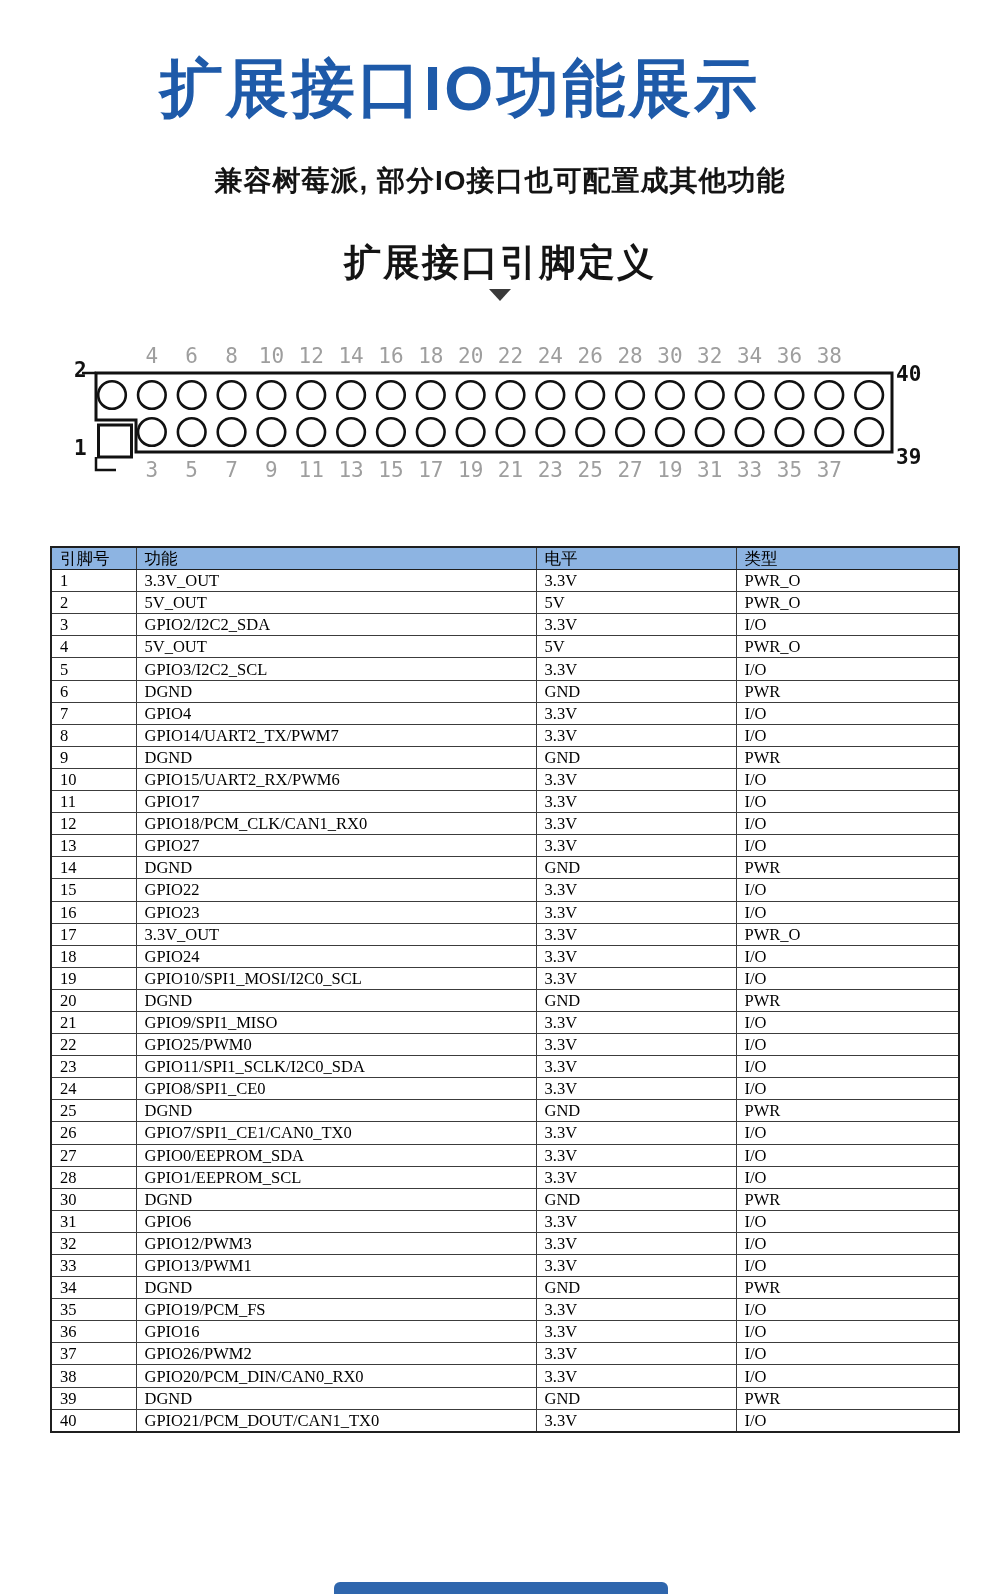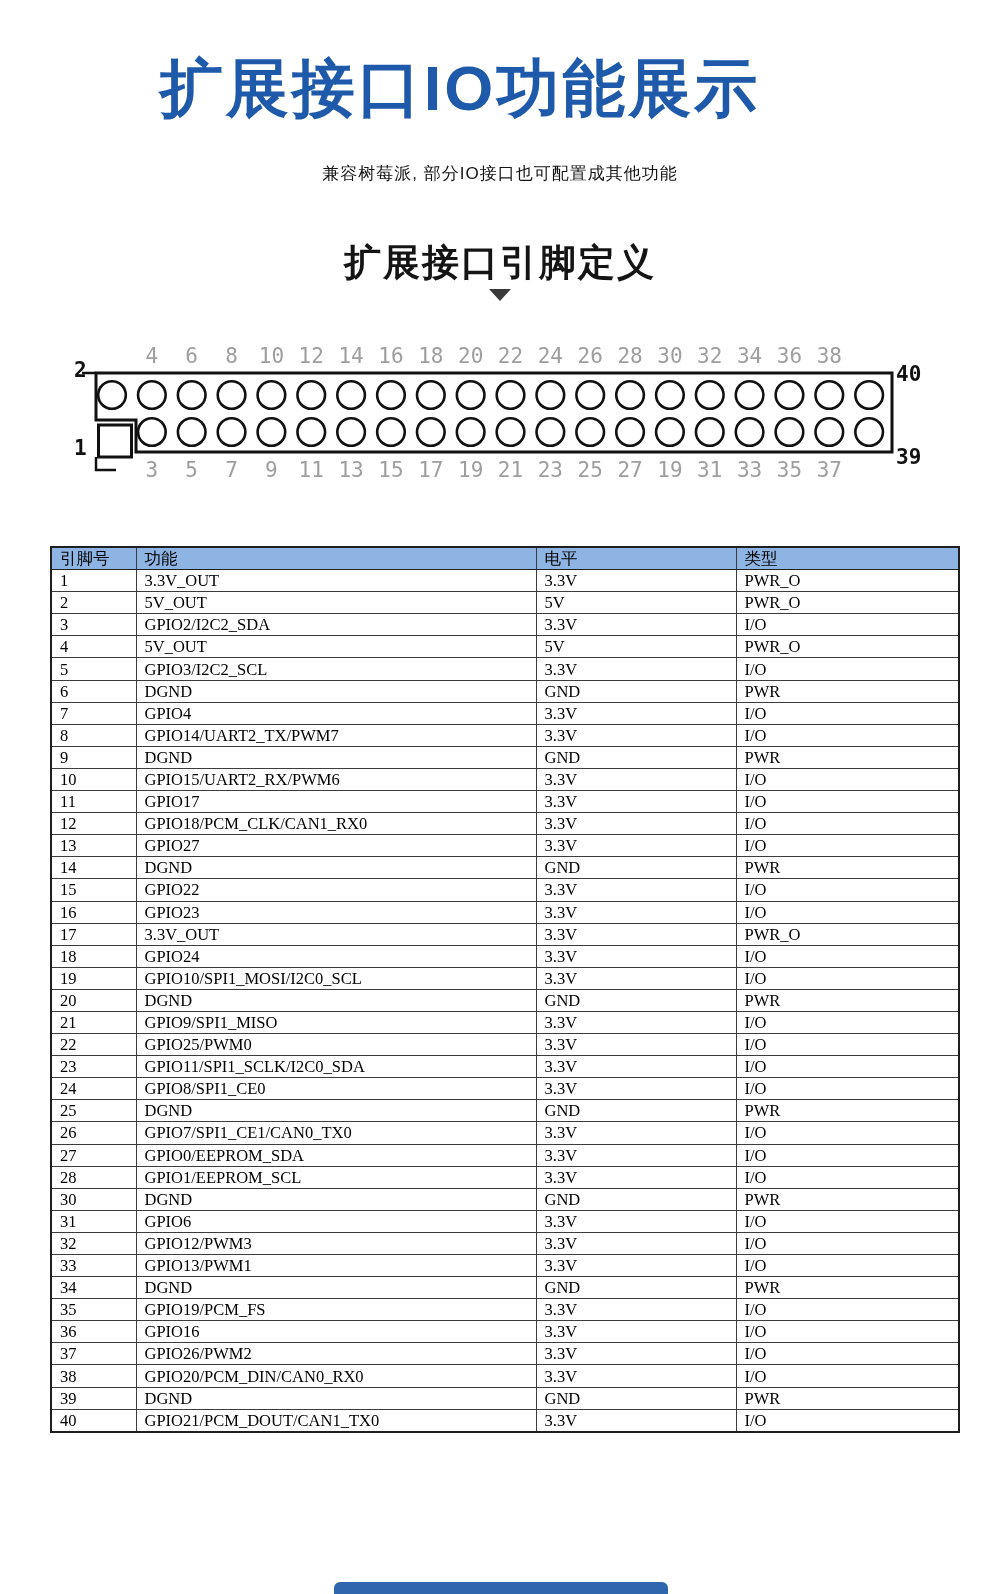--- a/index.html
+++ b/index.html
@@ -6,21 +6,21 @@
   body {
     width:1000px; height:1594px; position:relative; background:#ffffff;
     font-family:"Liberation Sans","DejaVu Sans",sans-serif; overflow:hidden;
   }
   .page-title {
     position:absolute; top:46px; left:0; width:920px; text-align:center;
     font-size:63px; font-weight:900; color:#1e5aa9; letter-spacing:3px;
   }
   .page-subtitle {
     position:absolute; top:162px; left:0; width:1000px; text-align:center;
-    font-size:17px; font-weight:400; color:#141414; letter-spacing:1px;
+    font-size:28px; font-weight:700; color:#141414; letter-spacing:1px;
   }
   .section-title {
     position:absolute; top:238px; left:0; width:1000px; text-align:center;
     font-size:37px; font-weight:600; color:#141414; letter-spacing:2px;
   }
   .triangle-wrap { position:absolute; top:289px; left:0; width:1000px; }
   .triangle {
     width:0; height:0; margin:0 auto;
     border-left:11px solid transparent; border-right:11px solid transparent;
     border-top:12px solid #3a3a3a;

